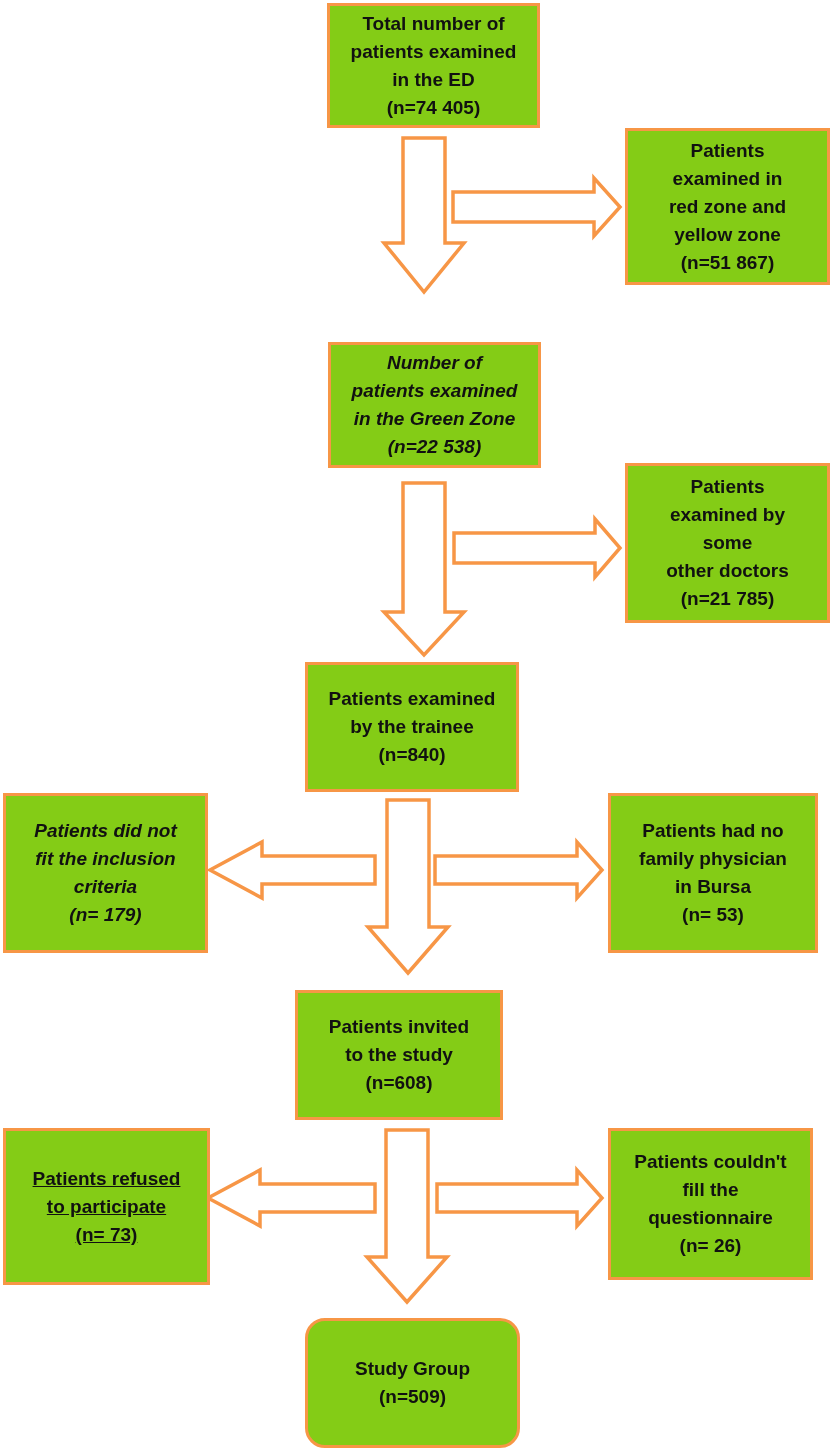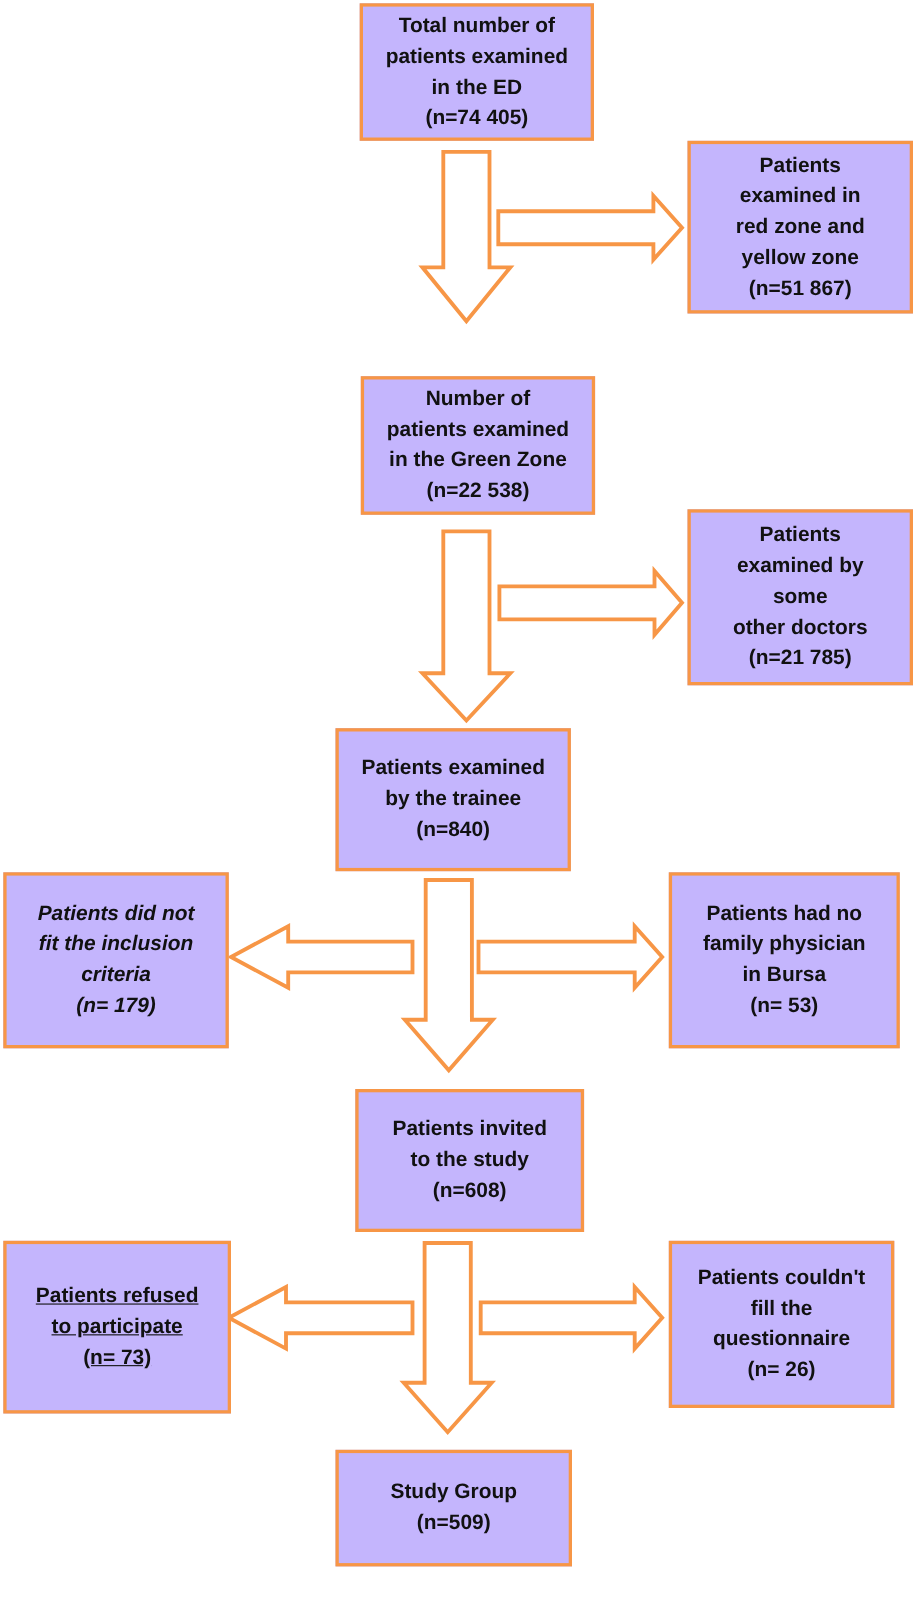--- a/index.html
+++ b/index.html
@@ -14,43 +14,43 @@
     font-family:"Liberation Sans", sans-serif;
     overflow:hidden;
   }
   #arrows{
     position:absolute;left:0;top:0;width:833px;height:1453px;
   }
   .box{
     position:absolute;
     box-sizing:border-box;
     border:3px solid var(--accent);
-    background:#c4b5fd;
+    background:#84cc16;
     color:var(--ink);
     font-weight:bold;
     font-size:19px;
     line-height:28px;
     text-align:center;
     white-space:pre-line;
     display:flex;
     align-items:center;
     justify-content:center;
     padding:2px 4px;
   }
   #box-ed           {left:327px; top:3px;    width:213px; height:125px;}
   #box-red-yellow   {left:625px; top:128px;  width:205px; height:157px;}
-  #box-green        {left:328px; top:342px;  width:213px; height:126px;}
+  #box-green        {left:328px; top:342px;  width:213px; height:126px;font-style:italic;}
   #box-other-doctors{left:625px; top:463px;  width:205px; height:160px;}
   #box-trainee      {left:305px; top:662px;  width:214px; height:130px;}
   #box-inclusion    {left:3px;   top:793px;  width:205px; height:160px;font-style:italic;}
   #box-no-physician {left:608px; top:793px;  width:210px; height:160px;text-align:center;}
-  #box-invited      {left:323px; top:990px;  width:208px; height:130px;}
+  #box-invited      {left:295px; top:990px;  width:208px; height:130px;}
   #box-refused      {left:3px;   top:1128px; width:207px; height:157px;text-decoration:underline;}
   #box-questionnaire{left:608px; top:1128px; width:205px; height:152px;}
-  #box-study-group  {left:305px; top:1318px; width:215px; height:106px;}
+  #box-study-group  {left:305px; top:1318px; width:215px; height:130px;border-radius:20px;}
   .arrow{
     fill:#ffffff;
     stroke:var(--accent);
     stroke-width:3.5;
     stroke-linejoin:miter;
   }
 </style>
 </head>
 <body>
 

